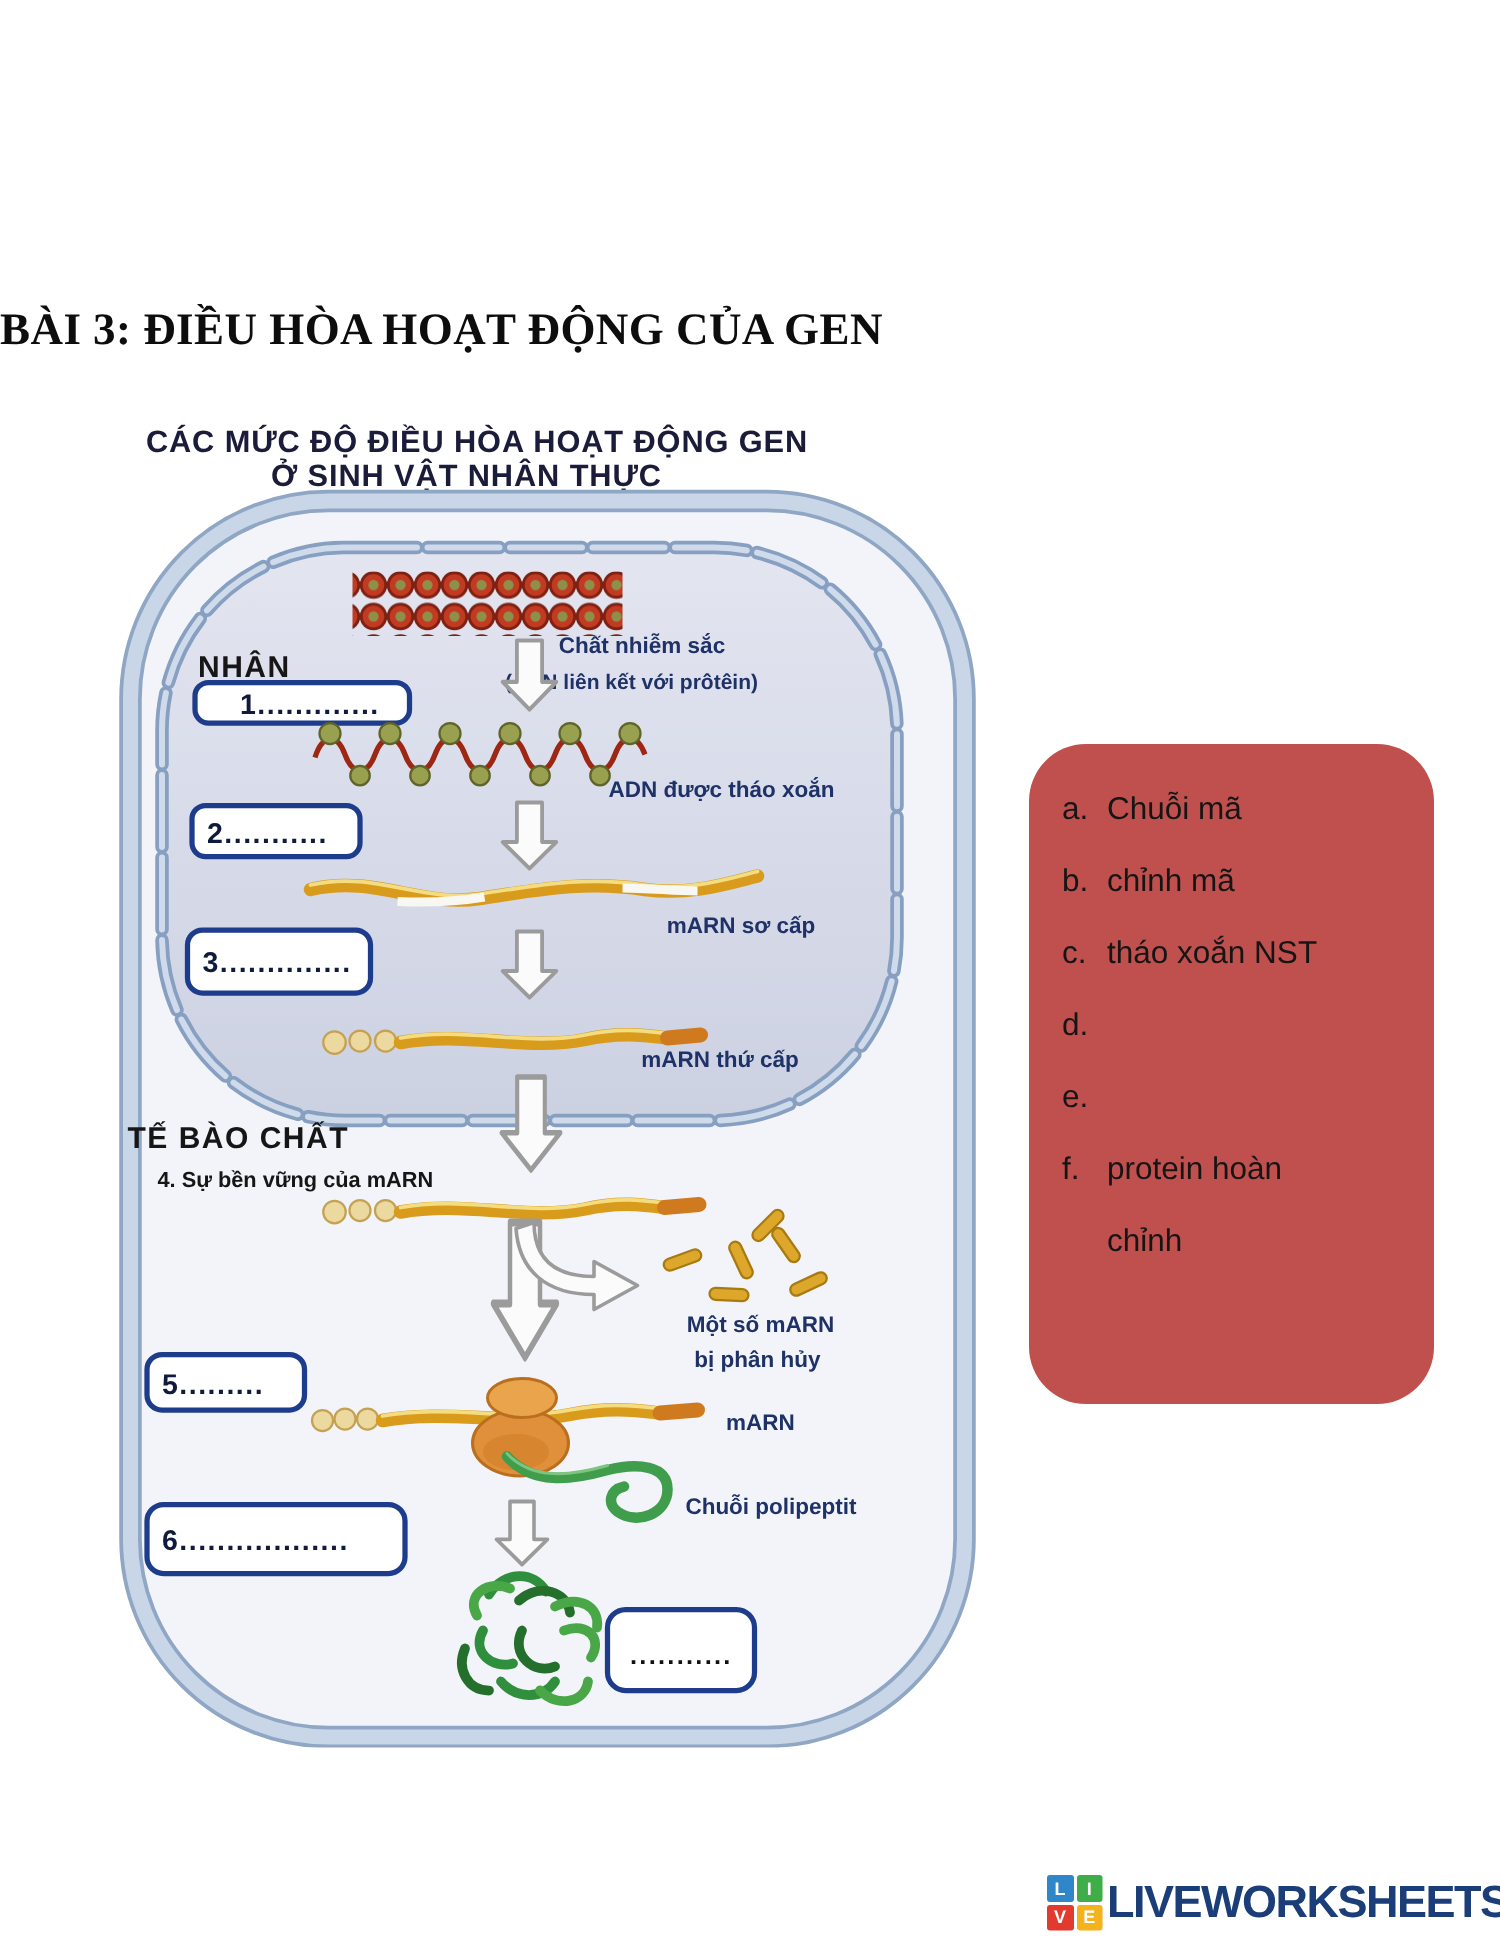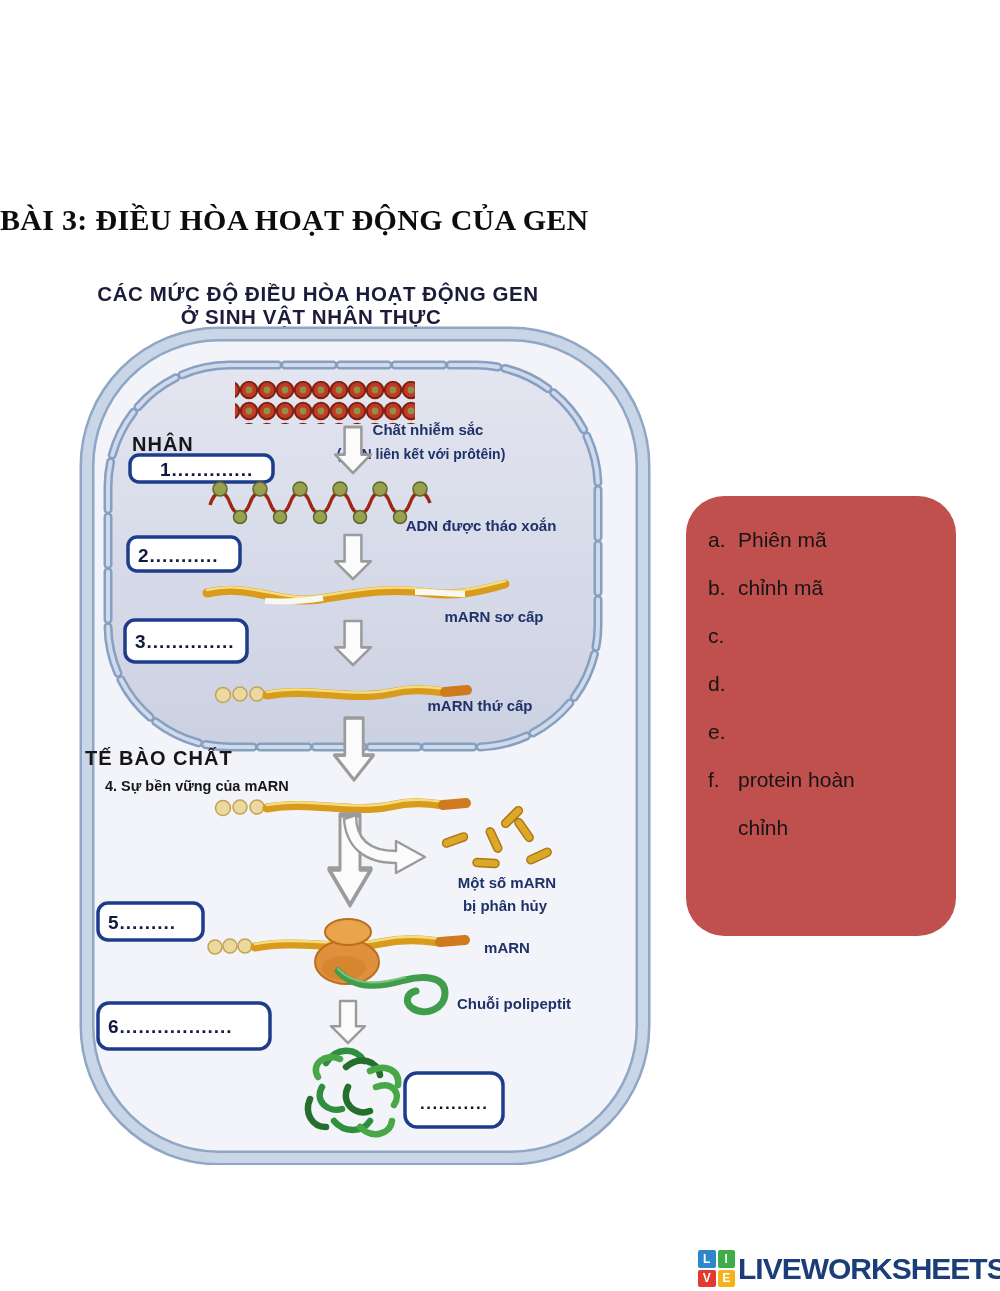--- a/index.html
+++ b/index.html
@@ -211,28 +211,29 @@
   <g>
     <rect class="blankrect" x="345" y="798" width="98" height="54" rx="12" stroke-width="4"></rect>
     <text x="360" y="834" font-size="17" font-weight="bold" fill="#111" letter-spacing="1.5">...........</text>
   </g>
 </svg>
 </div>
 
 <div class="options-panel" style="background: rgb(192, 80, 77);">
   <div class="opt">
     <span class="ol">a.</span>
-    <span class="ot">Phiên mã</span>
+    <span class="ot">Chuỗi mã</span>
   </div>
   <div class="opt">
     <span class="ol">b.</span>
     <span class="ot">chỉnh mã</span>
   </div>
   <div class="opt">
     <span class="ol">c.</span>
+    <span class="ot">tháo xoắn NST</span>
   </div>
   <div class="opt">
     <span class="ol">d.</span>
   </div>
   <div class="opt">
     <span class="ol">e.</span>
   </div>
   <div class="opt">
     <span class="ol">f.</span>
     <span class="ot">protein hoàn

